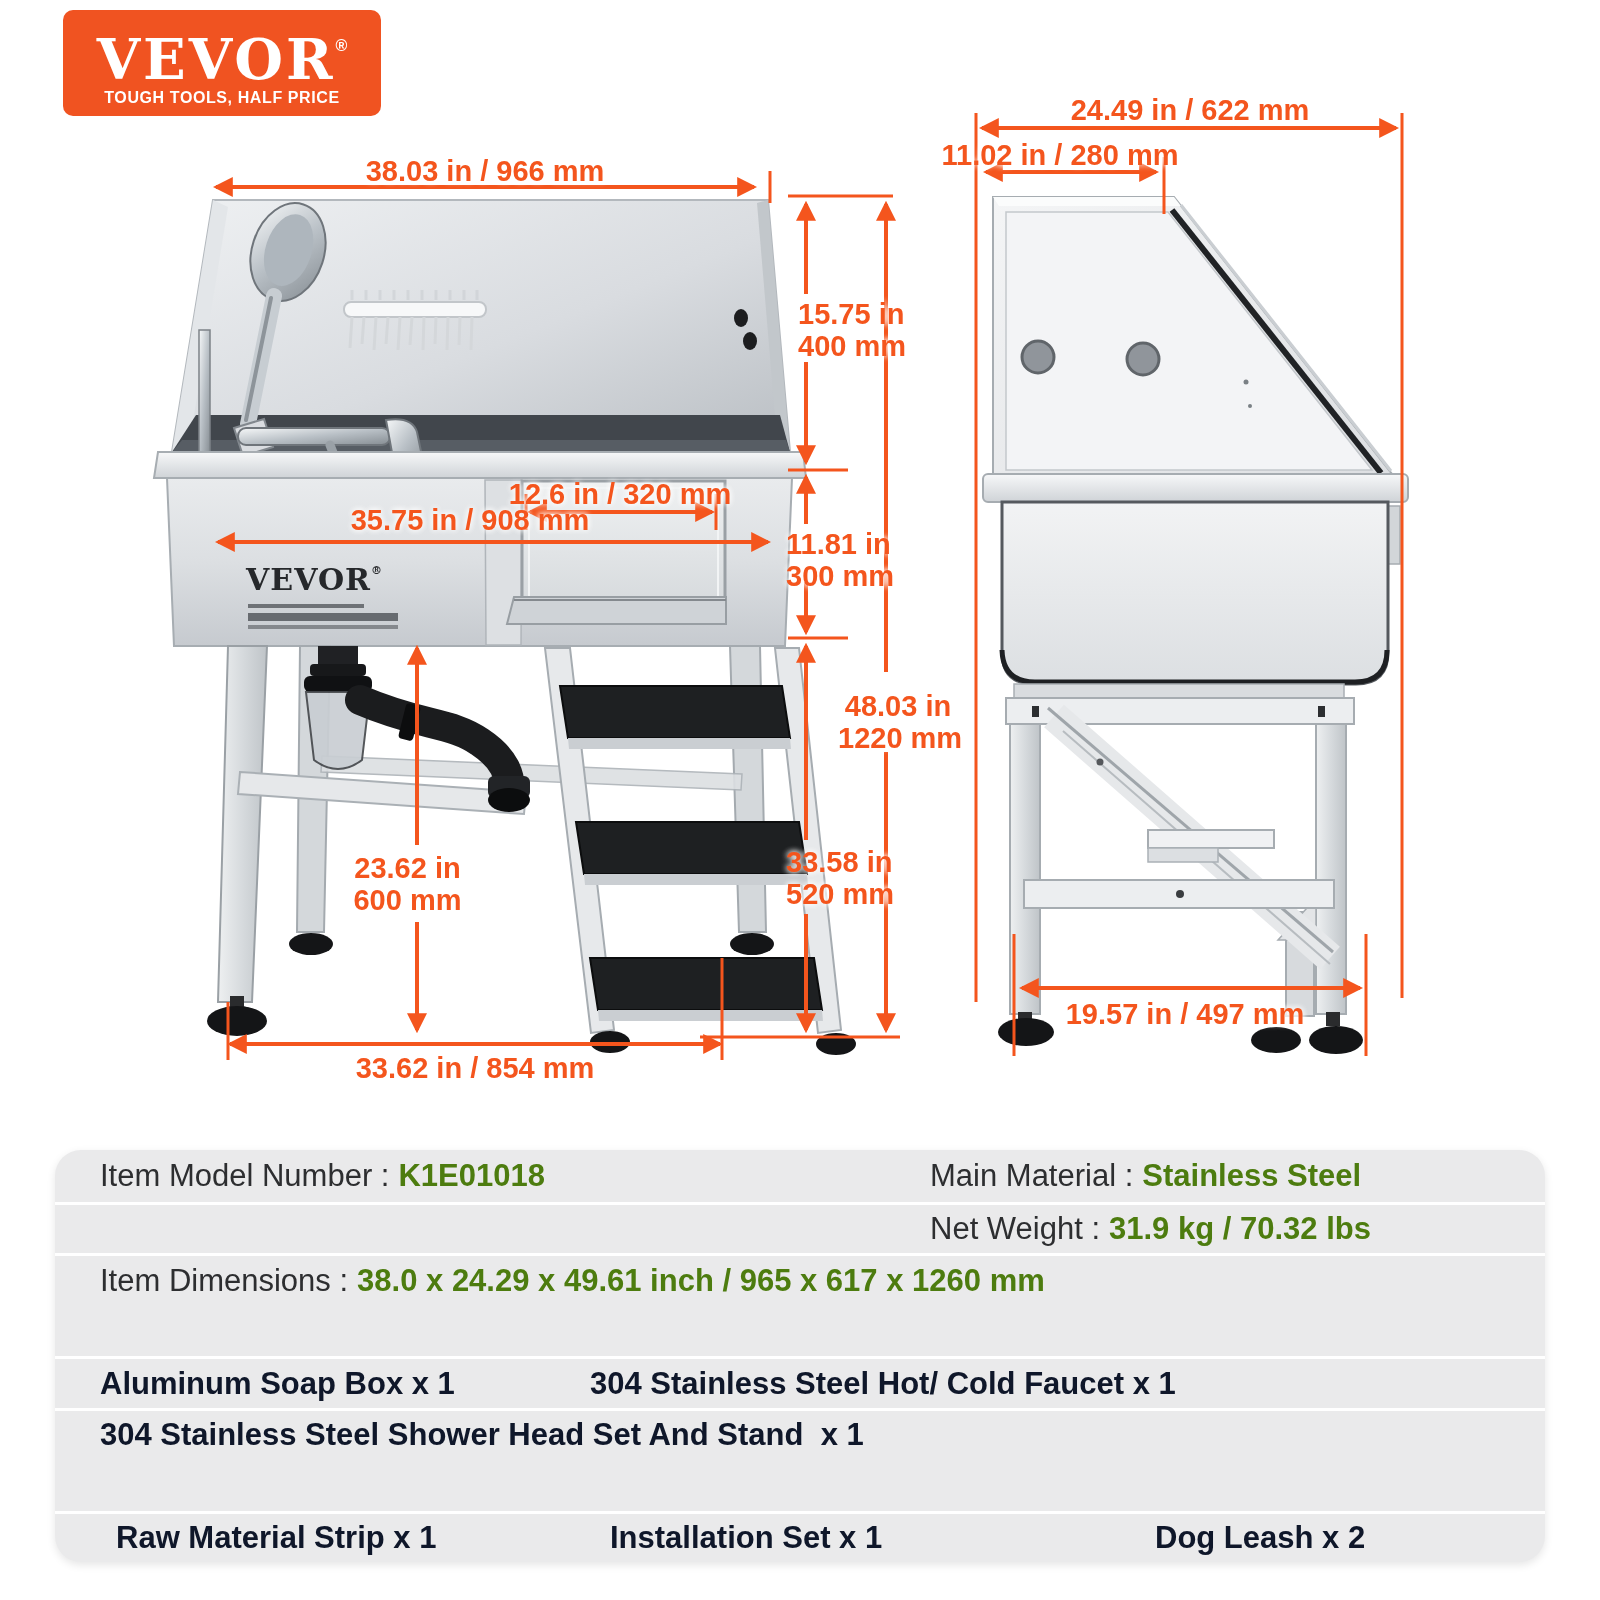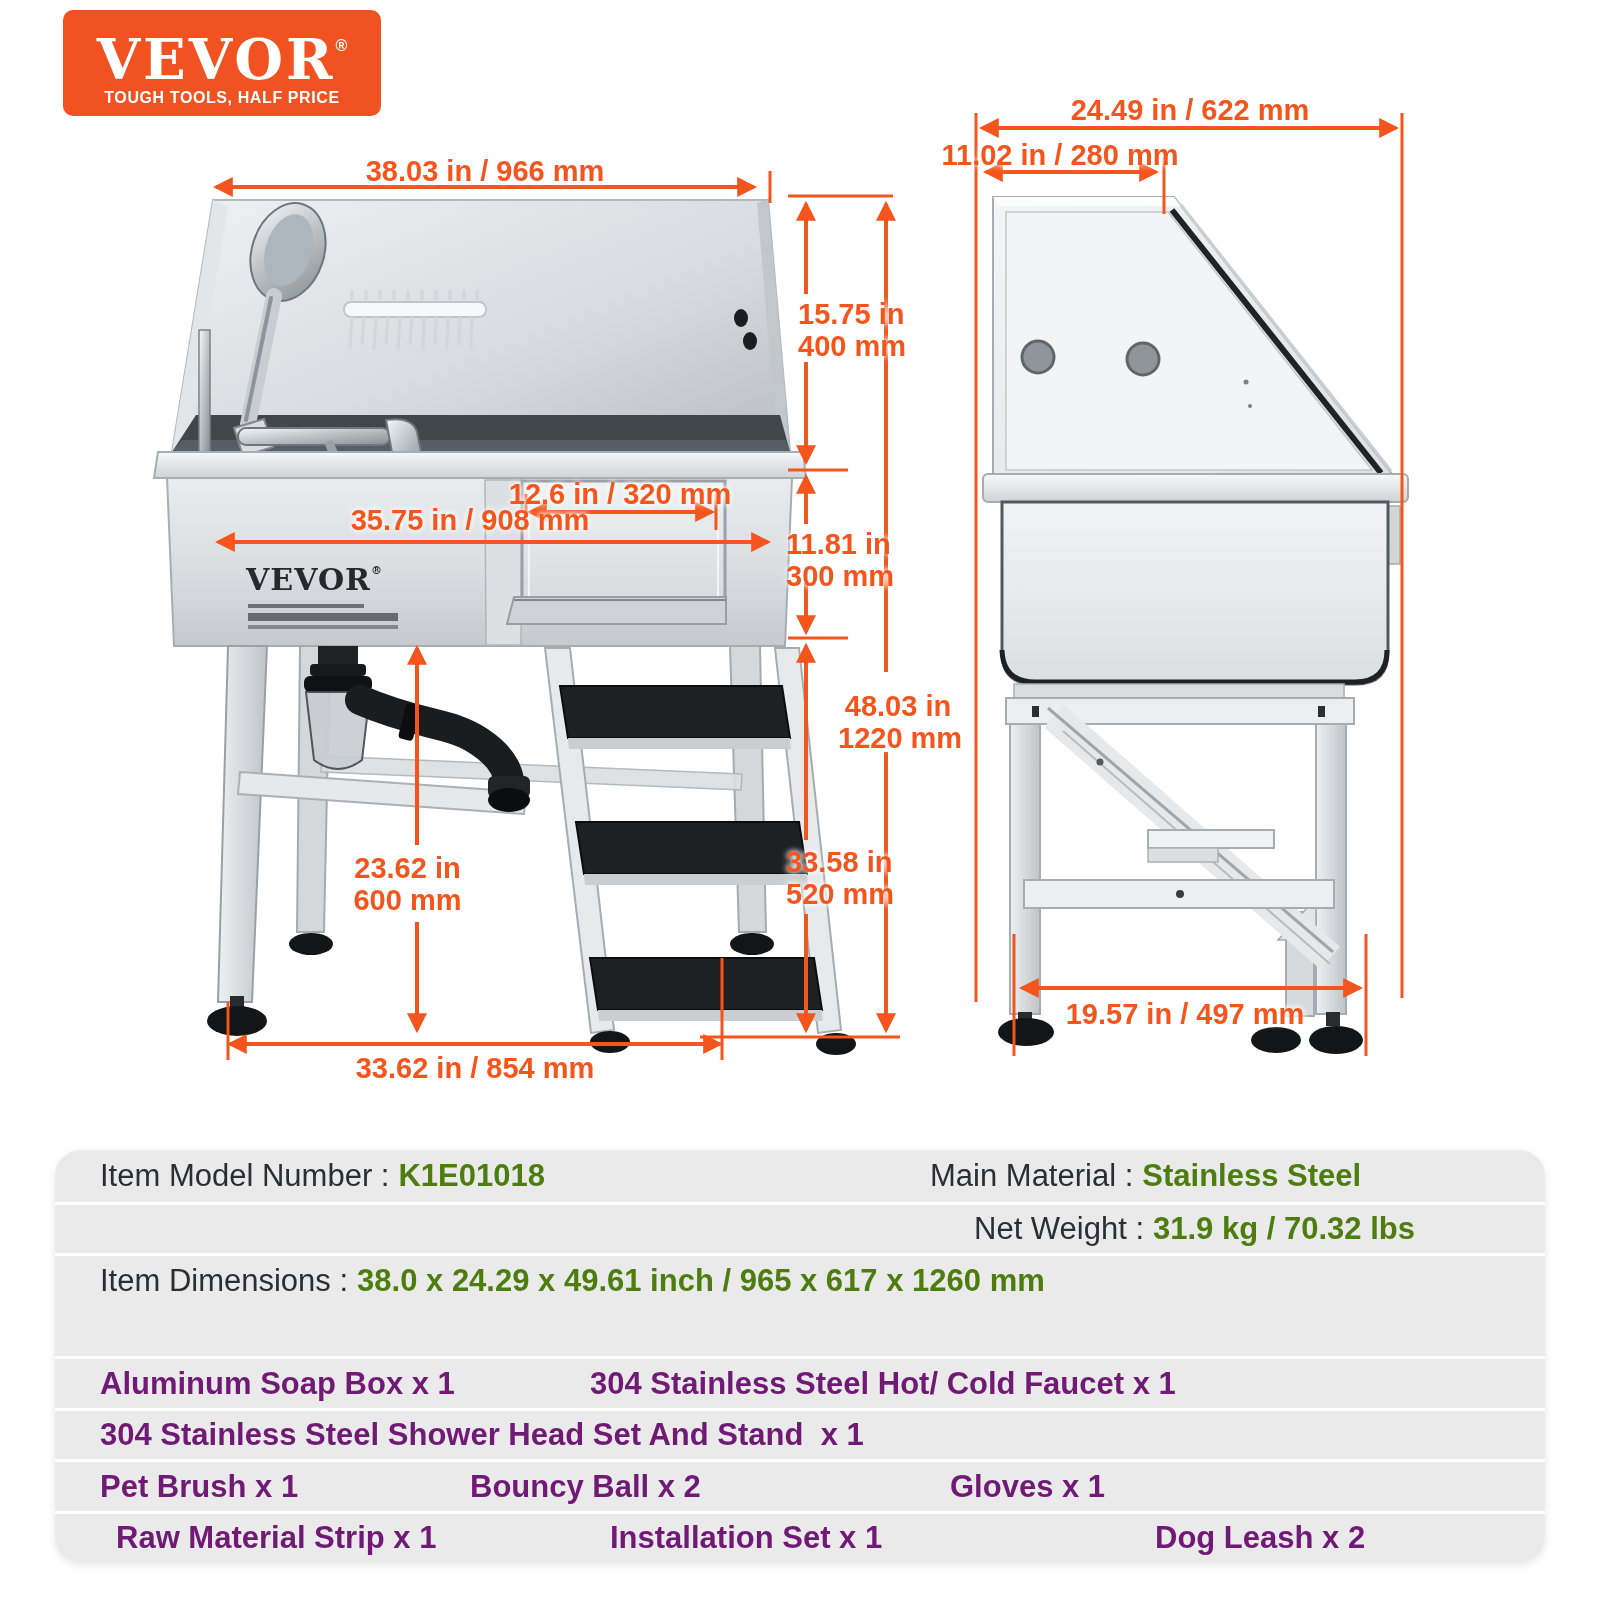--- a/index.html
+++ b/index.html
@@ -27,21 +27,21 @@
   .emboss-reg { font-size:11px; vertical-align:16px; }
 
   
   .spec { position:absolute; left:55px; top:1150px; width:1490px; height:412px;
           background:#eaeaeb; border-radius:26px; box-shadow:0 3px 8px rgba(0,0,0,0.10); }
   .srow { position:absolute; left:0; width:100%; box-sizing:border-box; }
   .srow + .srow { border-top:3px solid #ffffff; }
   .cell { position:absolute; top:50%; transform:translateY(-50%); white-space:pre; font-size:31px; }
   .slabel { color:#2d2e30; }
   .svalue { color:#4d7c0f; font-weight:bold; margin-left:9px; }
-  .acc { color:#701a75; font-weight:bold; }
+  .acc { color:#0f172a; font-weight:bold; }
   .acct { color:#2d2e30; }
 </style>
 </head>
 <body>
 
 <div class="canvas">
 
   <div class="logo">
     <div class="logo-name"><span>VEVOR</span><span class="logo-reg">®</span></div>
     <div class="logo-tagline">TOUGH TOOLS, HALF PRICE</div>
@@ -321,36 +321,31 @@
   <div class="dim c" style="left:1040px; top:94px; width:300px;">24.49 in / 622 mm</div>
   <div class="dim c" style="left:930px; top:139px; width:260px;">11.02 in / 280 mm</div>
   <div class="dim c" style="left:1035px; top:998px; width:300px;">19.57 in / 497 mm</div>
 
   <div class="spec">
     <div class="srow" style="top:0; height:52px;">
       <span class="cell" style="left:45px;"><span class="slabel">Item Model Number :</span><span class="svalue">K1E01018</span></span>
       <span class="cell" style="left:875px;"><span class="slabel">Main Material :</span><span class="svalue">Stainless Steel</span></span>
     </div>
     <div class="srow" style="top:52px; height:51px;">
-      <span class="cell" style="left:875px;margin-left:44px;"><span class="slabel">Net Weight :</span><span class="svalue">31.9 kg / 70.32 lbs</span></span>
+      <span class="cell" style="left:875px;"><span class="slabel">Net Weight :</span><span class="svalue">31.9 kg / 70.32 lbs</span></span>
     </div>
     <div class="srow" style="top:103px; height:52px;">
       <span class="cell" style="left:45px;"><span class="slabel">Item Dimensions :</span><span class="svalue">38.0 x 24.29 x 49.61 inch / 965 x 617 x 1260 mm</span></span>
     </div>
     <div class="srow" style="top:206px; height:52px;">
       <span class="cell acc" style="left:45px;">Aluminum Soap Box x 1</span>
       <span class="cell acc" style="left:535px;">304 Stainless Steel Hot/ Cold Faucet x 1</span>
     </div>
     <div class="srow" style="top:258px; height:51px;">
       <span class="cell acc" style="left:45px;">304 Stainless Steel Shower Head Set And Stand  x 1</span>
-    </div>
-    <div class="srow" style="top:309px; height:52px;">
-      <span class="cell acc" style="left:45px;">Pet Brush x 1</span>
-      <span class="cell acc" style="left:415px;">Bouncy Ball x 2</span>
-      <span class="cell acc" style="left:895px;">Gloves x 1</span>
     </div>
     <div class="srow" style="top:361px; height:51px;">
       <span class="cell acc" style="left:45px;margin-left:16px;">Raw Material Strip x 1</span>
       <span class="cell acc" style="left:555px;">Installation Set x 1</span>
       <span class="cell acc" style="left:1100px;">Dog Leash x 2</span>
     </div>
   </div>
 
 </div>
 

